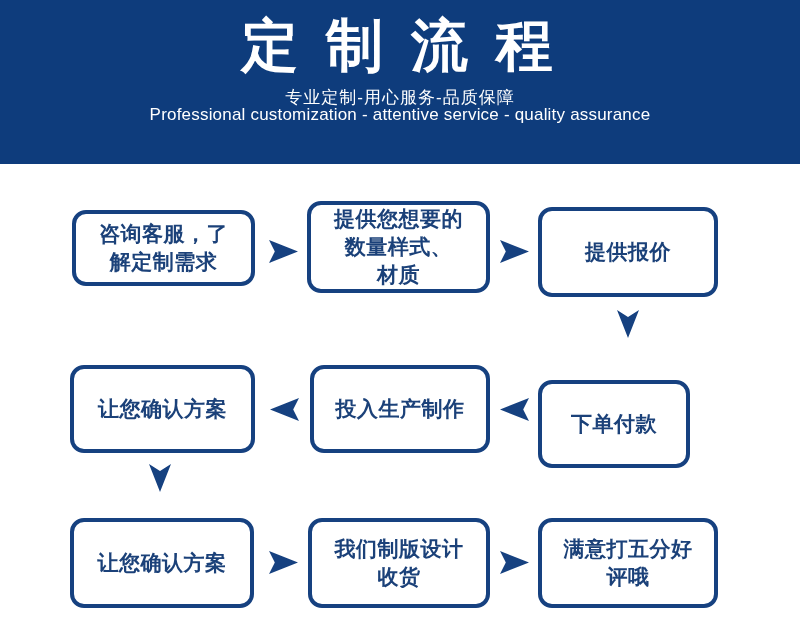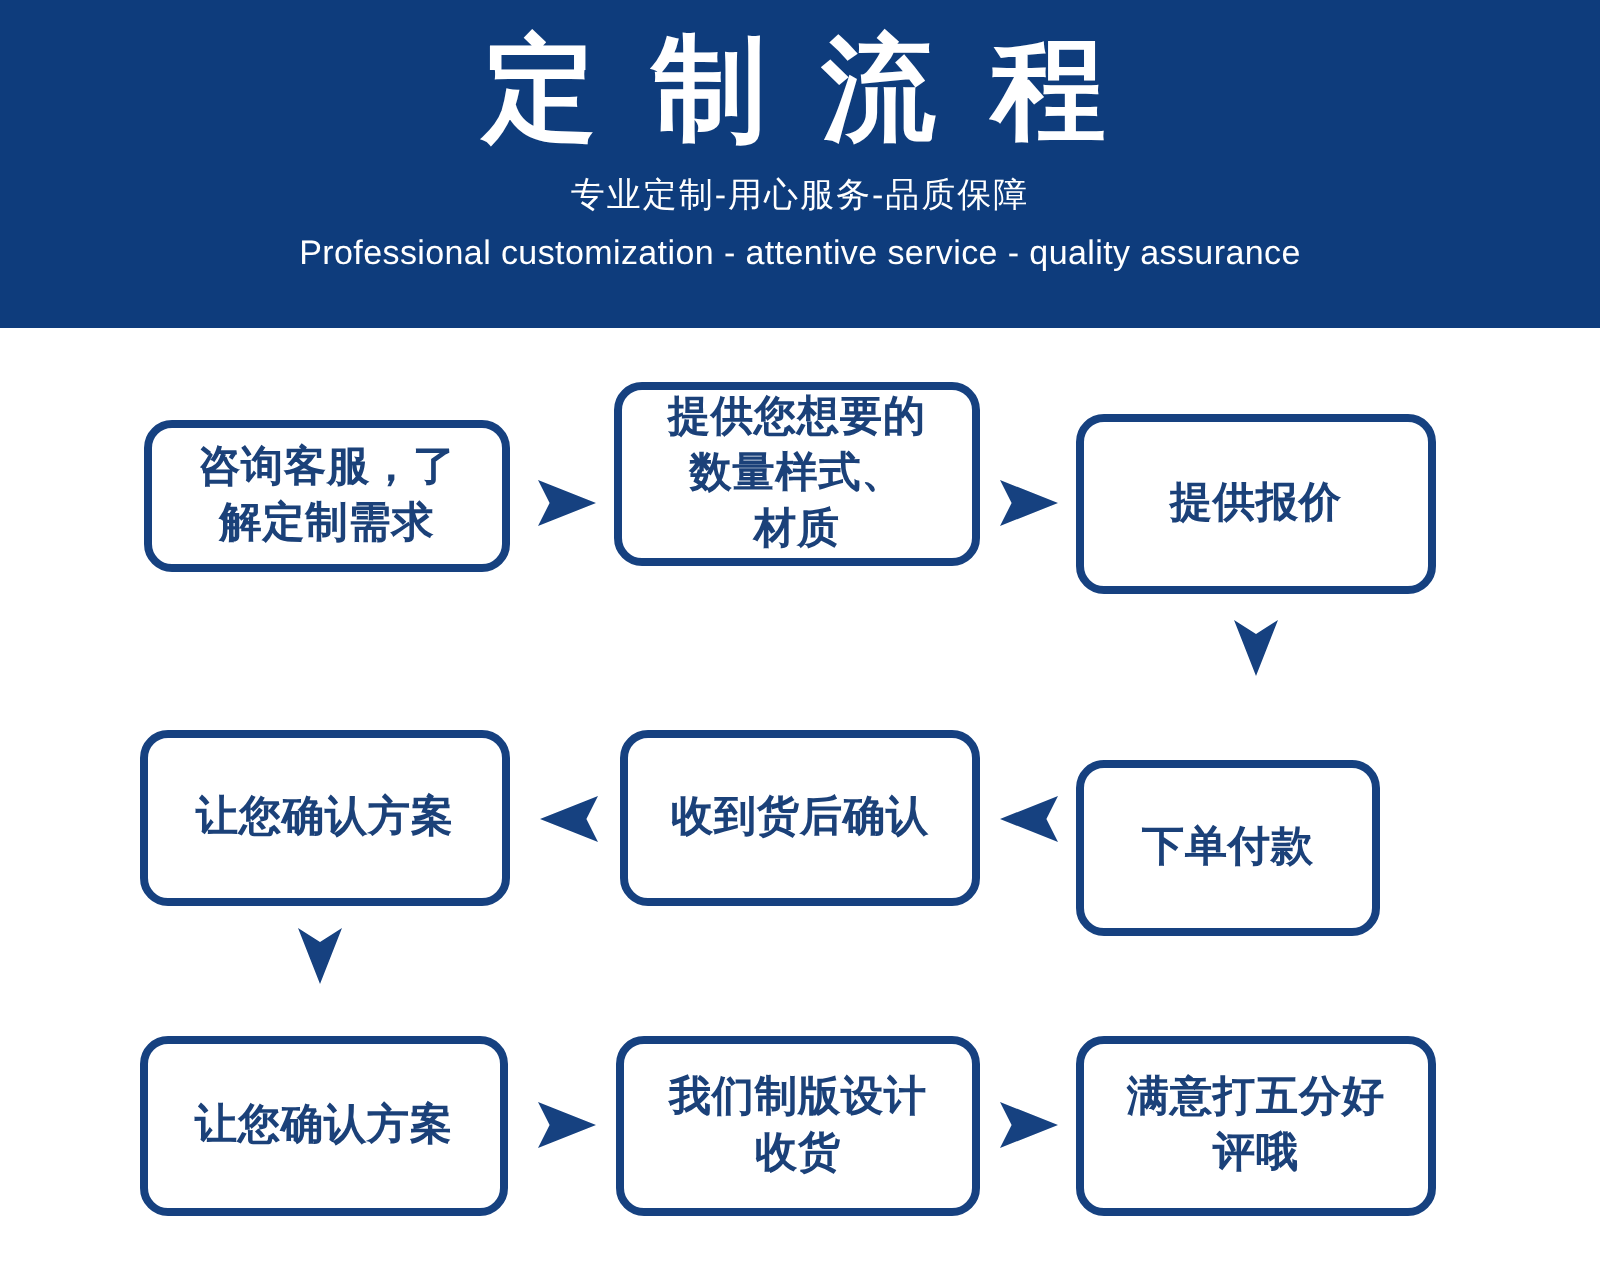--- a/index.html
+++ b/index.html
@@ -34,21 +34,20 @@
     white-space:nowrap;
   }
   .hero-sub{
     margin-top:13px;
     font-size:17px;
     line-height:1;
     font-weight:400;
     letter-spacing:1px;
   }
   .hero-sub-en{
-    margin-top:12px;
     font-size:17px;
     line-height:1;
     font-weight:400;
     letter-spacing:0.2px;
   }
   
   .step{
     position:absolute;
     border:4px solid var(--accent);
     border-radius:14px;
@@ -95,38 +94,38 @@
     <div class="hero-sub-en">Professional customization - attentive service - quality assurance</div>
   </header>
 
   <div>
 
     <div class="step" style="left:72px;top:210px;width:183px;height:76px">
       <span class="step-text">咨询客服，了
 解定制需求</span>
     </div>
     <div class="arrow right" style="left:269px;top:240px"></div>
-    <div class="step" style="left:307px;top:191px;width:183px;height:92px">
+    <div class="step" style="left:307px;top:201px;width:183px;height:92px">
       <span class="step-text">提供您想要的
 数量样式、
 材质</span>
     </div>
     <div class="arrow right" style="left:500px;top:240px"></div>
     <div class="step" style="left:538px;top:207px;width:180px;height:90px">
       <span class="step-text">提供报价</span>
     </div>
 
     <div class="arrow down" style="left:617px;top:310px"></div>
 
     <div class="step" style="left:70px;top:365px;width:185px;height:88px">
       <span class="step-text">让您确认方案</span>
     </div>
     <div class="arrow left" style="left:270px;top:398px"></div>
     <div class="step" style="left:310px;top:365px;width:180px;height:88px">
-      <span class="step-text">收到货后确认</span>
+      <span class="step-text">投入生产制作</span>
     </div>
     <div class="arrow left" style="left:500px;top:398px"></div>
     <div class="step" style="left:538px;top:380px;width:152px;height:88px">
       <span class="step-text">下单付款</span>
     </div>
 
     <div class="arrow down" style="left:149px;top:464px"></div>
 
     <div class="step" style="left:70px;top:518px;width:184px;height:90px">
       <span class="step-text">让您确认方案</span>

